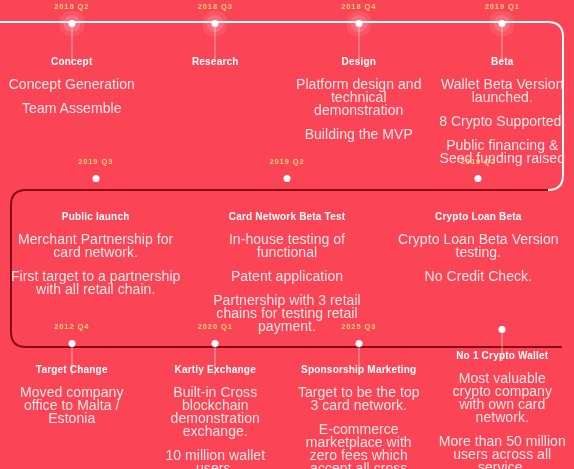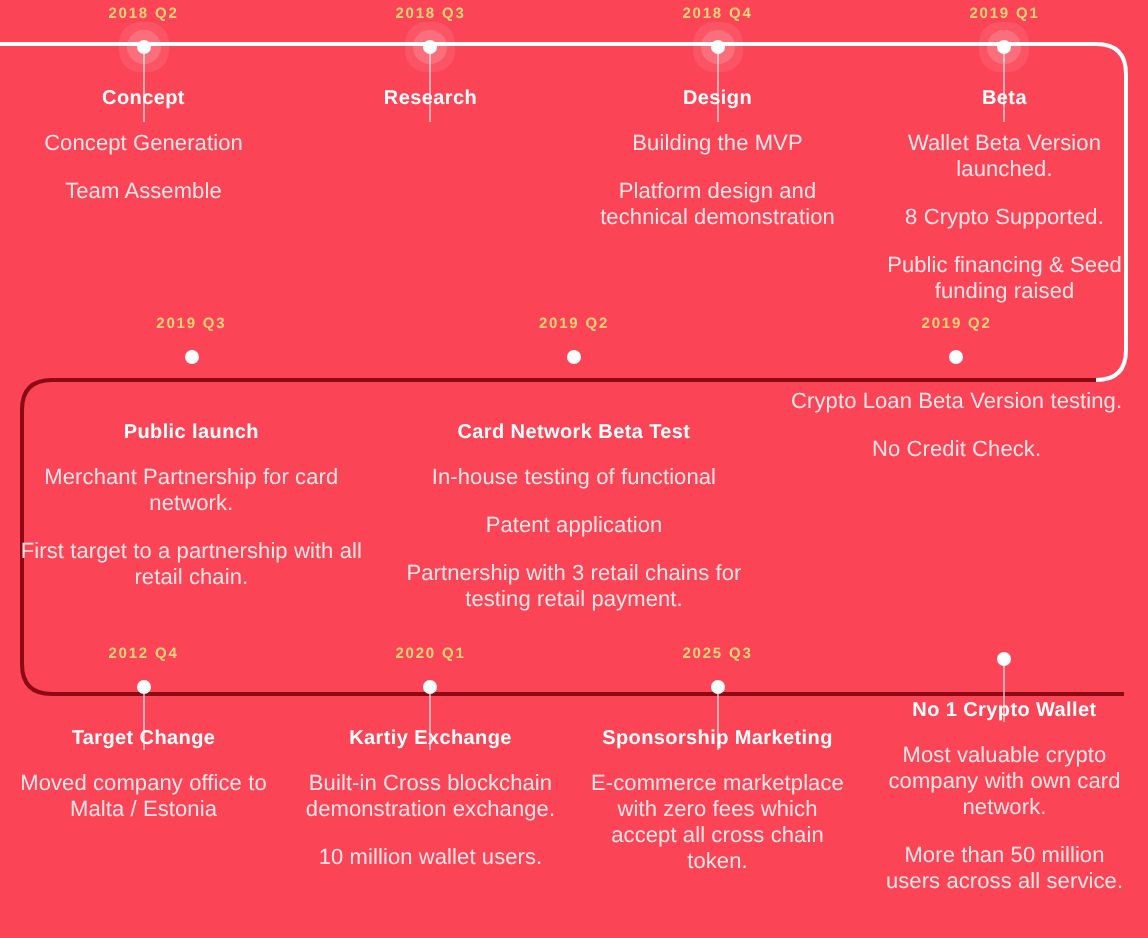--- a/index.html
+++ b/index.html
@@ -100,29 +100,29 @@
   .title {
     font-size: 10px;
     font-weight: bold;
     color: #ffffff;
     letter-spacing: 0.2px;
     margin: 0 0 11px 0;
     white-space: nowrap;
   }
   .row-2 .title { margin-top: 16px; }
   .row-3 .title { margin-top: 4px; }
-  .row-1 .title { margin-top: 4px; }
+  .row-1 .title { margin-top: 16px; }
 
   .lines {
     margin: 0;
     padding: 0;
     list-style: none;
   }
   .lines li {
-    font-size: 11px;
+    font-size: 14px;
     line-height: 13px;
     color: #fde6e8;
     margin-bottom: 11px;
     letter-spacing: 0.05px;
   }
 </style>
 </head>
 <body>
 
 <div id="roadmap">
@@ -166,22 +166,22 @@
       </div>
 
       <div class="cell">
         <div class="date">2018 Q4</div>
         <div class="node-area">
           <div class="node glow"></div>
           <div class="stem stem-long"></div>
         </div>
         <div class="title">Design</div>
         <ul class="lines">
+          <li>Platform design and technical demonstration</li>
           <li>Building the MVP</li>
-          <li>Platform design and technical demonstration</li>
         </ul>
       </div>
 
       <div class="cell">
         <div class="date">2019 Q1</div>
         <div class="node-area">
           <div class="node glow"></div>
           <div class="stem stem-long"></div>
         </div>
         <div class="title">Beta</div>
@@ -224,20 +224,21 @@
           <li>Partnership with 3 retail chains for testing retail payment.</li>
         </ul>
       </div>
 
       <div class="cell">
         <div class="date">2019 Q2</div>
         <div class="node-area">
           <div class="node"></div>
 
         </div>
+        <div class="title">Crypto Loan Beta</div>
         <ul class="lines">
           <li>Crypto Loan Beta Version testing.</li>
           <li>No Credit Check.</li>
         </ul>
       </div>
 
     </div>
   </div>
 
   <div class="row row-3">
@@ -269,20 +270,21 @@
       </div>
 
       <div class="cell">
         <div class="date">2025 Q3</div>
         <div class="node-area">
           <div class="node"></div>
           <div class="stem stem-short"></div>
         </div>
         <div class="title">Sponsorship Marketing</div>
         <ul class="lines">
+          <li>Target to be the top 3 card network.</li>
           <li>E-commerce marketplace with zero fees which accept all cross chain token.</li>
         </ul>
       </div>
 
       <div class="cell">
         <div class="node-area">
           <div class="node"></div>
           <div class="stem stem-short"></div>
         </div>
         <div class="title">No 1 Crypto Wallet</div>

